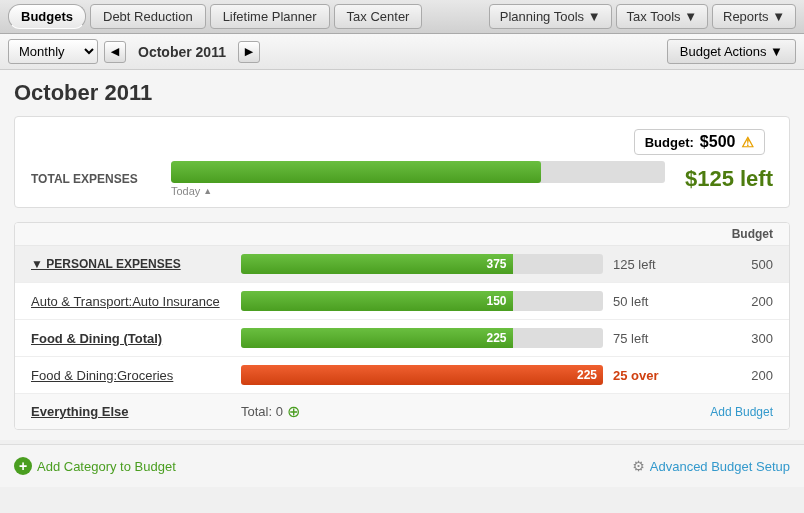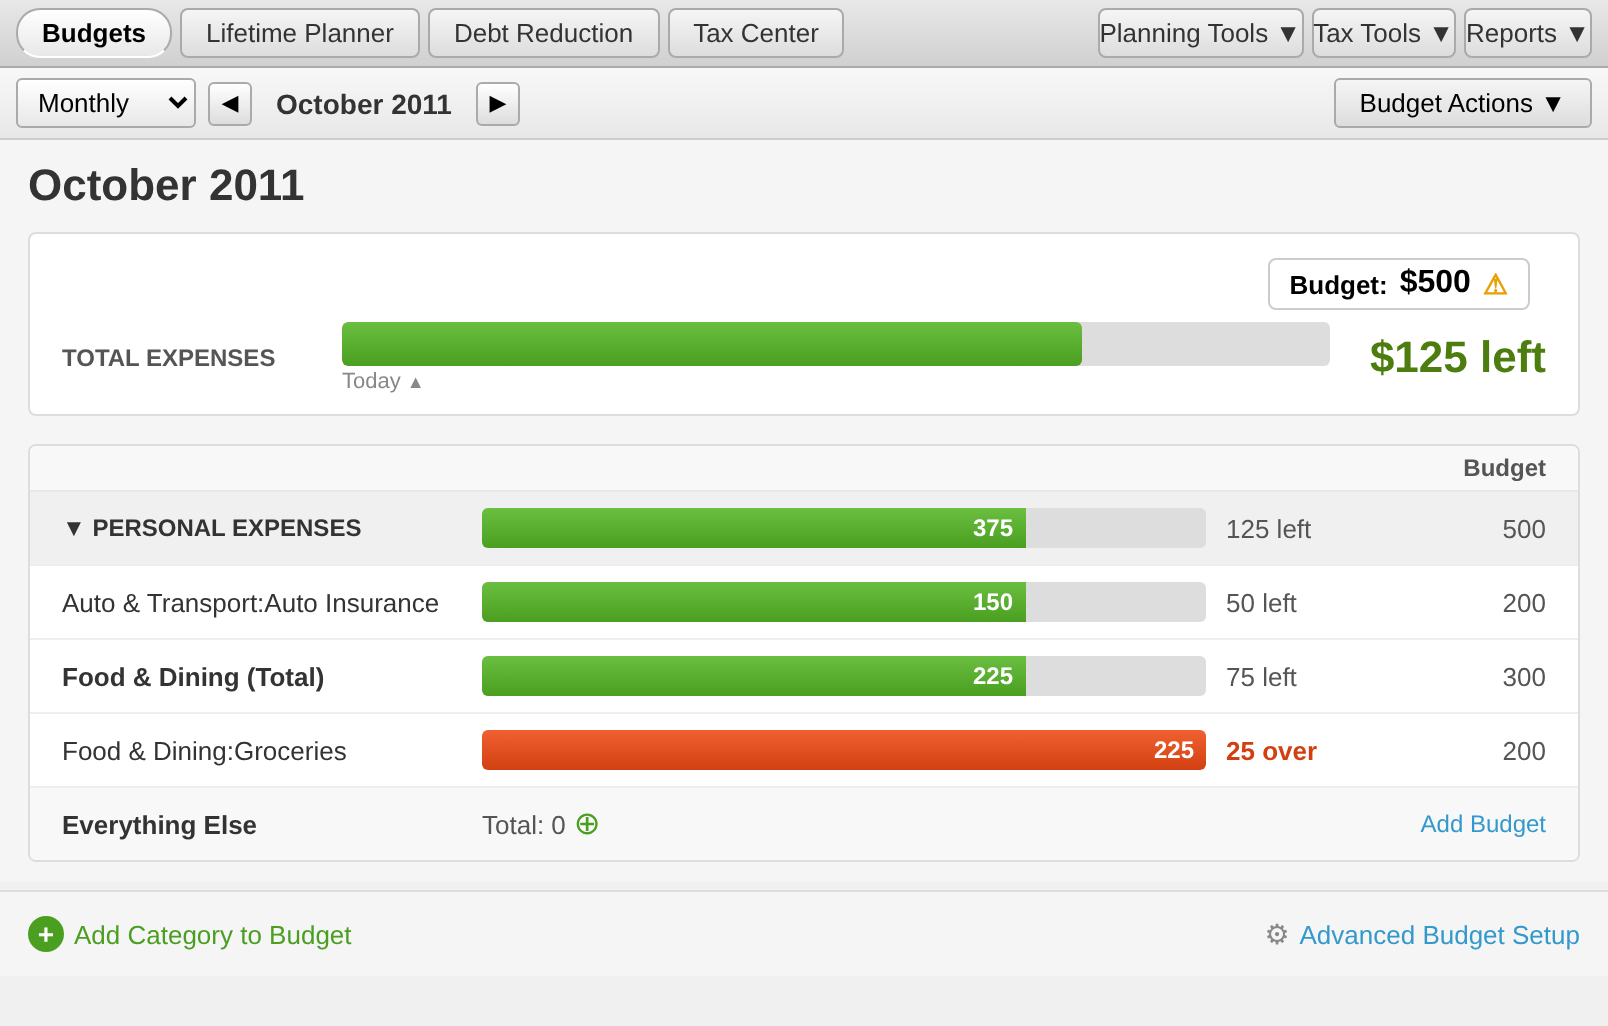--- a/index.html
+++ b/index.html
@@ -25,21 +25,21 @@
     }
     .nav-tab.active {
       background: linear-gradient(to bottom, #fff, #e8e8e8);
       border-bottom-color: #fff;
       font-weight: bold;
       color: #000;
       border-radius: 12px;
     }
     .nav-spacer { flex: 1; }
     .nav-dropdown {
-      padding: 4px 0;
+      padding: 4px 10px;
       border: 1px solid #aaa;
       border-radius: 4px;
       background: linear-gradient(to bottom, #f5f5f5, #ddd);
       cursor: pointer;
       font-size: 13px;
       color: #333;
       display: flex;
       align-items: center;
       gap: 4px;
     }
@@ -213,20 +213,21 @@
     }
     .budget-row:last-child { border-bottom: none; }
     .budget-row.group-header { background: #f0f0f0; }
     .budget-row.everything-else { background: #f8f8f8; }
 
     .row-label {
       width: 200px;
       flex-shrink: 0;
       font-size: 13px;
       color: #333;
+      text-decoration: underline;
     }
     .row-label.bold { font-weight: bold; }
     .row-label.group {
       font-weight: bold;
       font-size: 12px;
       color: #333;
       display: flex;
       align-items: center;
       gap: 4px;
     }
@@ -326,22 +327,22 @@
       cursor: pointer;
       font-size: 13px;
     }
     .gear-icon { color: #888; font-size: 14px; }
   </style>
 </head>
 <body>
 
 <div class="top-nav">
   <div class="nav-tab active">Budgets</div>
+  <div class="nav-tab">Debt Reduction</div>
   <div class="nav-tab">Lifetime Planner</div>
-  <div class="nav-tab">Debt Reduction</div>
   <div class="nav-tab">Tax Center</div>
   <div class="nav-spacer"></div>
   <div class="nav-dropdown">Planning Tools ▼</div>
   <div class="nav-dropdown">Tax Tools ▼</div>
   <div class="nav-dropdown">Reports ▼</div>
 </div>
 
 <div class="second-row">
   <select class="month-select">
     <option>Monthly</option>

